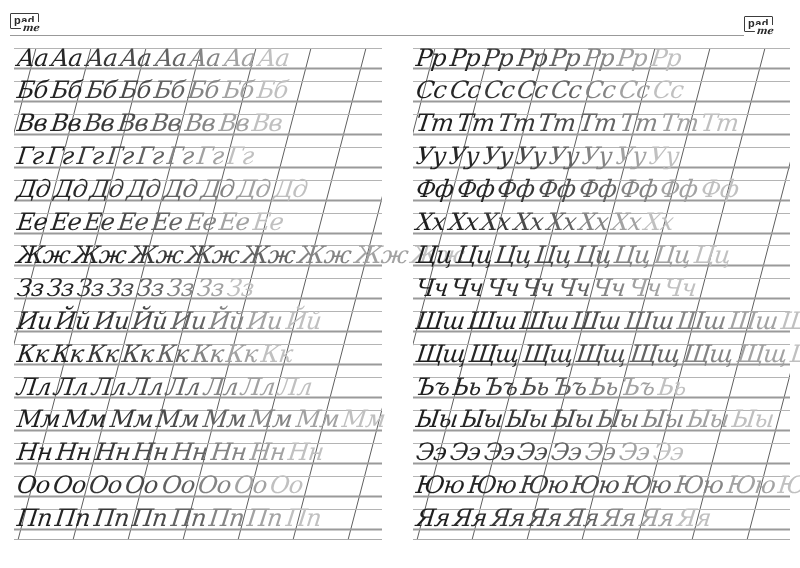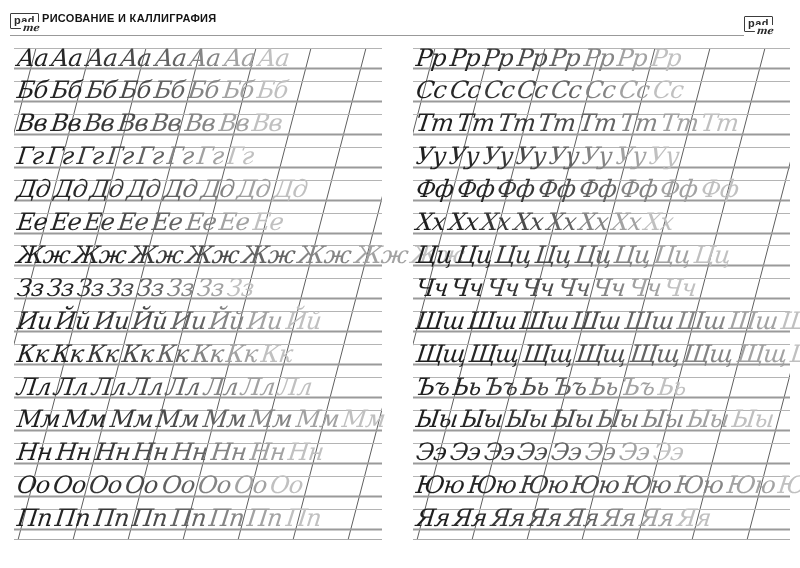--- a/index.html
+++ b/index.html
@@ -46,21 +46,20 @@
 
 <div class="page">
 
   <div class="logo logo-left">
     <div class="logo-box">
       <span>pad</span>
     </div>
     <span class="logo-script">me</span>
   </div>
 
-  <h1 class="page-title">РИСОВАНИЕ И КАЛЛИГРАФИЯ</h1>
 
   <div class="header-rule"></div>
 
   <div class="logo logo-right">
     <div class="logo-box">
       <span>pad</span>
     </div>
     <span class="logo-script">me</span>
   </div>
 

